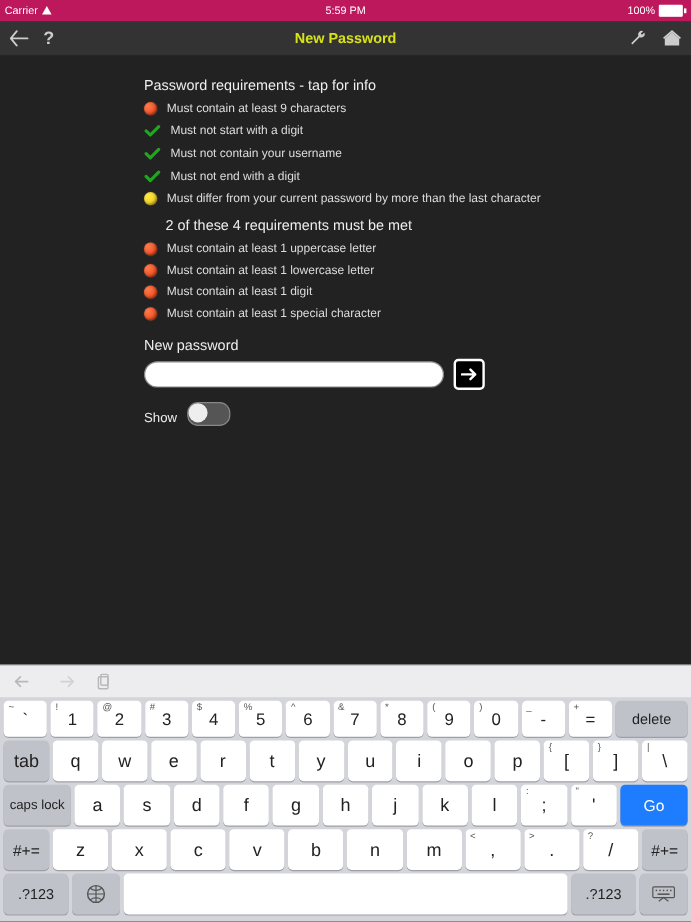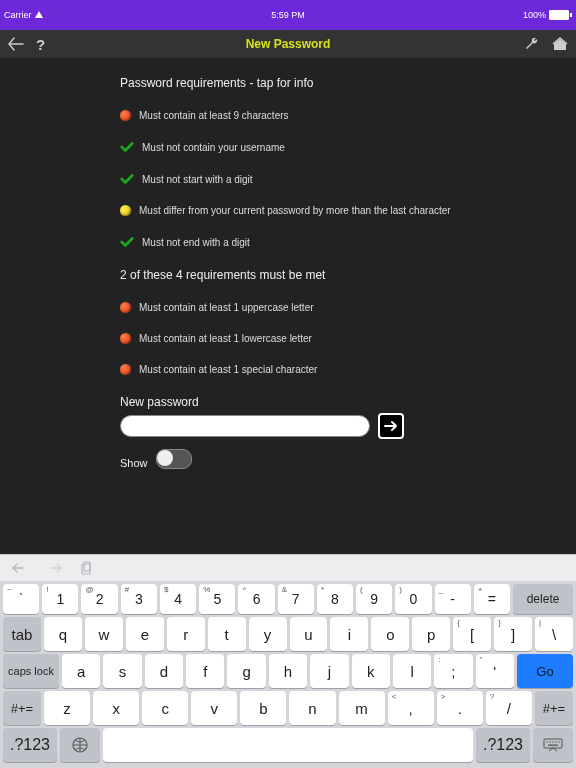--- a/index.html
+++ b/index.html
@@ -1,63 +1,63 @@
 <!DOCTYPE html>
 <html><head>
 <meta charset="utf-8">
 <style>
   html,body{margin:0;padding:0;width:576px;height:768px;background:#222222;font-family:-apple-system,Helvetica,Arial,sans-serif;overflow:hidden;color:#fff;}
   
-  .statusbar{height:30px;background:#6d28d9;color:#fff;font-size:9px;display:flex;align-items:center;justify-content:space-between;padding:0 4px;}
+  .statusbar{height:18px;background:#be185d;color:#fff;font-size:9px;display:flex;align-items:center;justify-content:space-between;padding:0 4px;}
   .sb-left,.sb-right{display:flex;align-items:center;gap:3px;}
   .sb-center{position:absolute;left:50%;transform:translateX(-50%);}
   .wifi::before{content:"";display:inline-block;width:0;height:0;border-left:4px solid transparent;border-right:4px solid transparent;border-bottom:7px solid #fff;}
   .battery{display:inline-flex;align-items:center;}
   .battery-body{width:18px;height:8px;border:1px solid #fff;border-radius:1px;position:relative;background:#fff;}
   .battery-tip{width:2px;height:4px;background:#fff;margin-left:1px;}
   
   .navbar{height:28px;background:#333;display:flex;align-items:center;justify-content:space-between;padding:0 8px;position:relative;}
   .nav-left,.nav-right{display:flex;align-items:center;gap:12px;}
   .nav-title{position:absolute;left:50%;transform:translateX(-50%);color:#d8e21a;font-size:12px;font-weight:600;}
   .nav-icon{color:#ccc;display:inline-flex;}
   
   .content{padding:12px 0 0 120px;font-size:11px;}
   .sect-title{color:#eee;font-size:12px;margin:6px 0 4px;}
-  .req{display:flex;align-items:center;gap:8px;margin:20px 0;font-size:10px;color:#ddd;}
+  .req{display:flex;align-items:center;gap:8px;margin:7px 0;font-size:10px;color:#ddd;}
   .dot{width:11px;height:11px;border-radius:50%;flex:0 0 11px;box-shadow:inset -1px -1px 2px rgba(0,0,0,.4),0 0 1px rgba(255,255,255,.3);}
   .dot.red{background:radial-gradient(circle at 30% 30%,#ff7a4a,#e63b12);}
   .dot.yellow{background:radial-gradient(circle at 30% 30%,#ffe94a,#e6c212);}
   .check{width:14px;height:12px;flex:0 0 14px;display:flex;align-items:center;justify-content:center;}
   .np-label{margin-top:14px;font-size:12px;color:#eee;}
   .np-row{display:flex;align-items:center;gap:8px;margin-top:4px;}
   .np-input{width:250px;height:22px;border-radius:11px;border:1px solid #888;background:#fff;padding:0 8px;font-size:11px;box-sizing:border-box;}
   .np-go{width:22px;height:22px;border-radius:4px;border:2px solid #fff;background:#000;display:flex;align-items:center;justify-content:center;cursor:pointer;}
   .show-row{display:flex;align-items:flex-end;gap:8px;margin-top:10px;font-size:11px;color:#eee;}
   .toggle{width:34px;height:18px;border-radius:9px;background:#555;position:relative;border:1px solid #888;cursor:pointer;}
   .toggle-knob{position:absolute;width:16px;height:16px;border-radius:50%;background:#eee;top:0;left:0;}
   
   .kbwrap{position:absolute;bottom:0;left:0;width:576px;background:#d3d5da;}
   .kb-toolbar{height:26px;background:#ededef;display:flex;align-items:center;gap:18px;padding:0 12px;color:#6d6d72;font-size:13px;border-top:1px solid #c9c9cc;}
   .kb-toolbar span{display:inline-flex;}
   .kb{padding:3px;}
   .kbrow{display:flex;gap:3px;margin-bottom:3px;}
   .key{background:#fff;border-radius:4px;box-shadow:0 1px 0 #9ea0a6;display:flex;flex-direction:column;align-items:center;justify-content:center;font-size:15px;color:#222;position:relative;flex:1 1 0;cursor:pointer;user-select:none;}
   .key.mod{background:#c0c2c9;}
-  .key.go{background:#1e7dff;color:#0f172a;}
+  .key.go{background:#1e7dff;color:#ffffff;}
   .key .sup{font-size:8px;position:absolute;top:1px;left:4px;color:#555;}
   .key .main{line-height:1;}
   .kbrow.r1 .key{height:30px;}
   .kbrow.r2 .key,.kbrow.r3 .key,.kbrow.r4 .key,.kbrow.r5 .key{height:34px;}
   .kbrow.r1 .key{font-size:14px;}
   .key.wide1{flex:0 0 60px;text-align:right;}
   .key.tab{flex:0 0 38px;font-size:11px;}
   .key.caps{flex:0 0 56px;font-size:11px;justify-content:center;}
   .key.go{flex:0 0 56px;}
   .key.shift{flex:0 0 38px;font-size:13px;}
-  .key.abc{flex:0 0 54px;font-size:16px;}
+  .key.abc{flex:0 0 54px;font-size:12px;}
   .key.space{flex:1 1 auto;}
   .key.kbdic{flex:0 0 40px;}
 </style>
 </head>
 <body>
 
 <div class="statusbar">
   <div class="sb-left">
     <span>Carrier</span>
     <span class="wifi"></span>
@@ -103,52 +103,56 @@
       <div class="req">
         <span class="dot red"></span>
         <span>Must contain at least 9 characters</span>
       </div>
       <div class="req">
         <span class="check">
           <svg width="16" height="12" viewBox="0 0 16 12">
             <path d="M2 6 L6 10 L14 2" stroke="#1fa81f" stroke-width="3" fill="none" stroke-linecap="round" stroke-linejoin="round"></path>
           </svg>
         </span>
-        <span>Must not contain your username</span>
+        <span>Must not start with a digit</span>
       </div>
       <div class="req">
         <span class="check">
           <svg width="16" height="12" viewBox="0 0 16 12">
             <path d="M2 6 L6 10 L14 2" stroke="#1fa81f" stroke-width="3" fill="none" stroke-linecap="round" stroke-linejoin="round"></path>
           </svg>
         </span>
-        <span>Must not start with a digit</span>
-      </div>
-      <div class="req">
-        <span class="dot yellow"></span>
-        <span>Must differ from your current password by more than the last character</span>
+        <span>Must not contain your username</span>
       </div>
       <div class="req">
         <span class="check">
           <svg width="16" height="12" viewBox="0 0 16 12">
             <path d="M2 6 L6 10 L14 2" stroke="#1fa81f" stroke-width="3" fill="none" stroke-linecap="round" stroke-linejoin="round"></path>
           </svg>
         </span>
         <span>Must not end with a digit</span>
       </div>
+      <div class="req">
+        <span class="dot yellow"></span>
+        <span>Must differ from your current password by more than the last character</span>
+      </div>
     </div>
-  <div class="sect-title" style="margin-top:10px;">2 of these 4 requirements must be met</div>
+  <div class="sect-title" style="margin-top:10px;margin-left:18px;">2 of these 4 requirements must be met</div>
   <div id="sub-list">
       <div class="req">
         <span class="dot red"></span>
         <span>Must contain at least 1 uppercase letter</span>
       </div>
       <div class="req">
         <span class="dot red"></span>
         <span>Must contain at least 1 lowercase letter</span>
+      </div>
+      <div class="req">
+        <span class="dot red"></span>
+        <span>Must contain at least 1 digit</span>
       </div>
       <div class="req">
         <span class="dot red"></span>
         <span>Must contain at least 1 special character</span>
       </div>
     </div>
 
   <div class="np-label">New password</div>
   <div class="np-row">
     <input class="np-input" type="password" style="">

